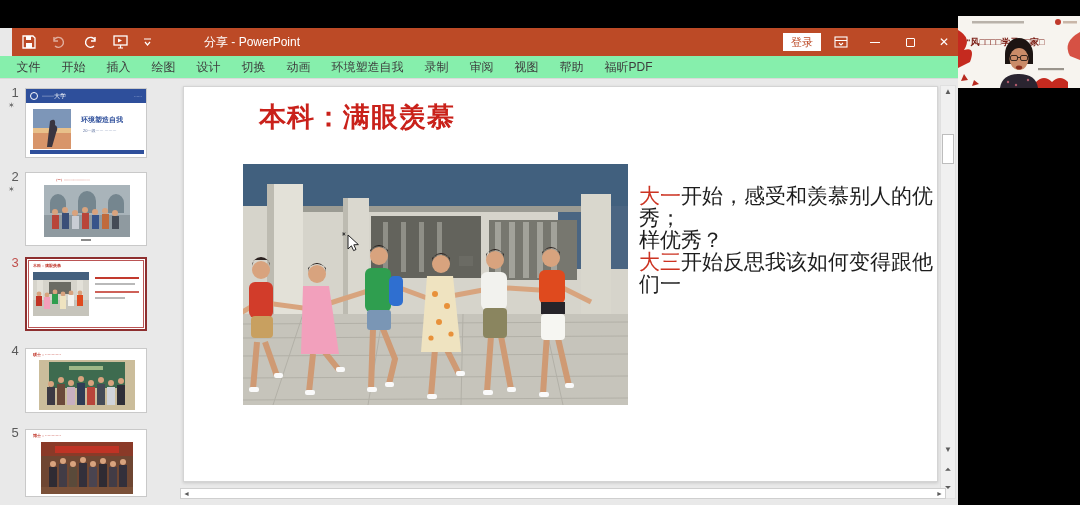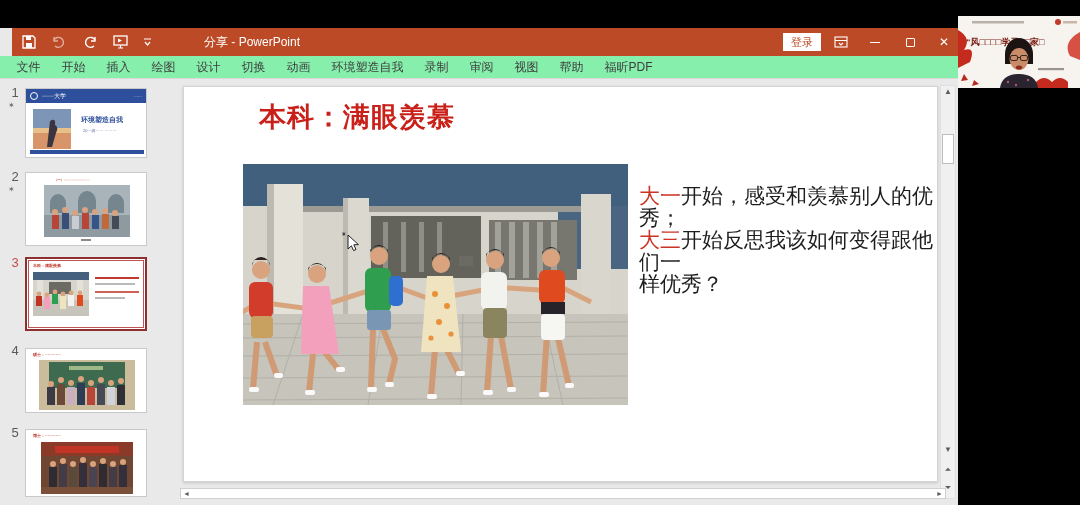--- a/index.html
+++ b/index.html
@@ -400,22 +400,22 @@
               <rect x="213" y="207" width="9" height="5" rx="2"></rect>
             <rect x="240" y="226" width="10" height="5" rx="2"></rect>
               <rect x="264" y="223" width="9" height="5" rx="2"></rect>
             <rect x="296" y="228" width="10" height="5" rx="2"></rect>
               <rect x="322" y="219" width="9" height="5" rx="2"></rect>
           </g>
         </svg>
 
         <div class="slide-text">
           <div><span class="lead">大一</span><span>开始，感受和羡慕别人的优秀；</span></div>
+          <div><span>样优秀？</span></div>
           <div><span class="lead">大三</span><span>开始反思我该如何变得跟他们一</span></div>
-          <div><span>样优秀？</span></div>
         </div>
       </div>
 
       <div class="vscroll">
         <div class="vs-arrow" style="top:0;">▲</div>
         <div class="vs-thumb"></div>
         <div class="vs-arrow" style="top:358px;">▼</div>
         <div class="vs-arrow" style="top:378px;">⏶</div>
         <div class="vs-arrow" style="top:396px;">⏷</div>
       </div>

